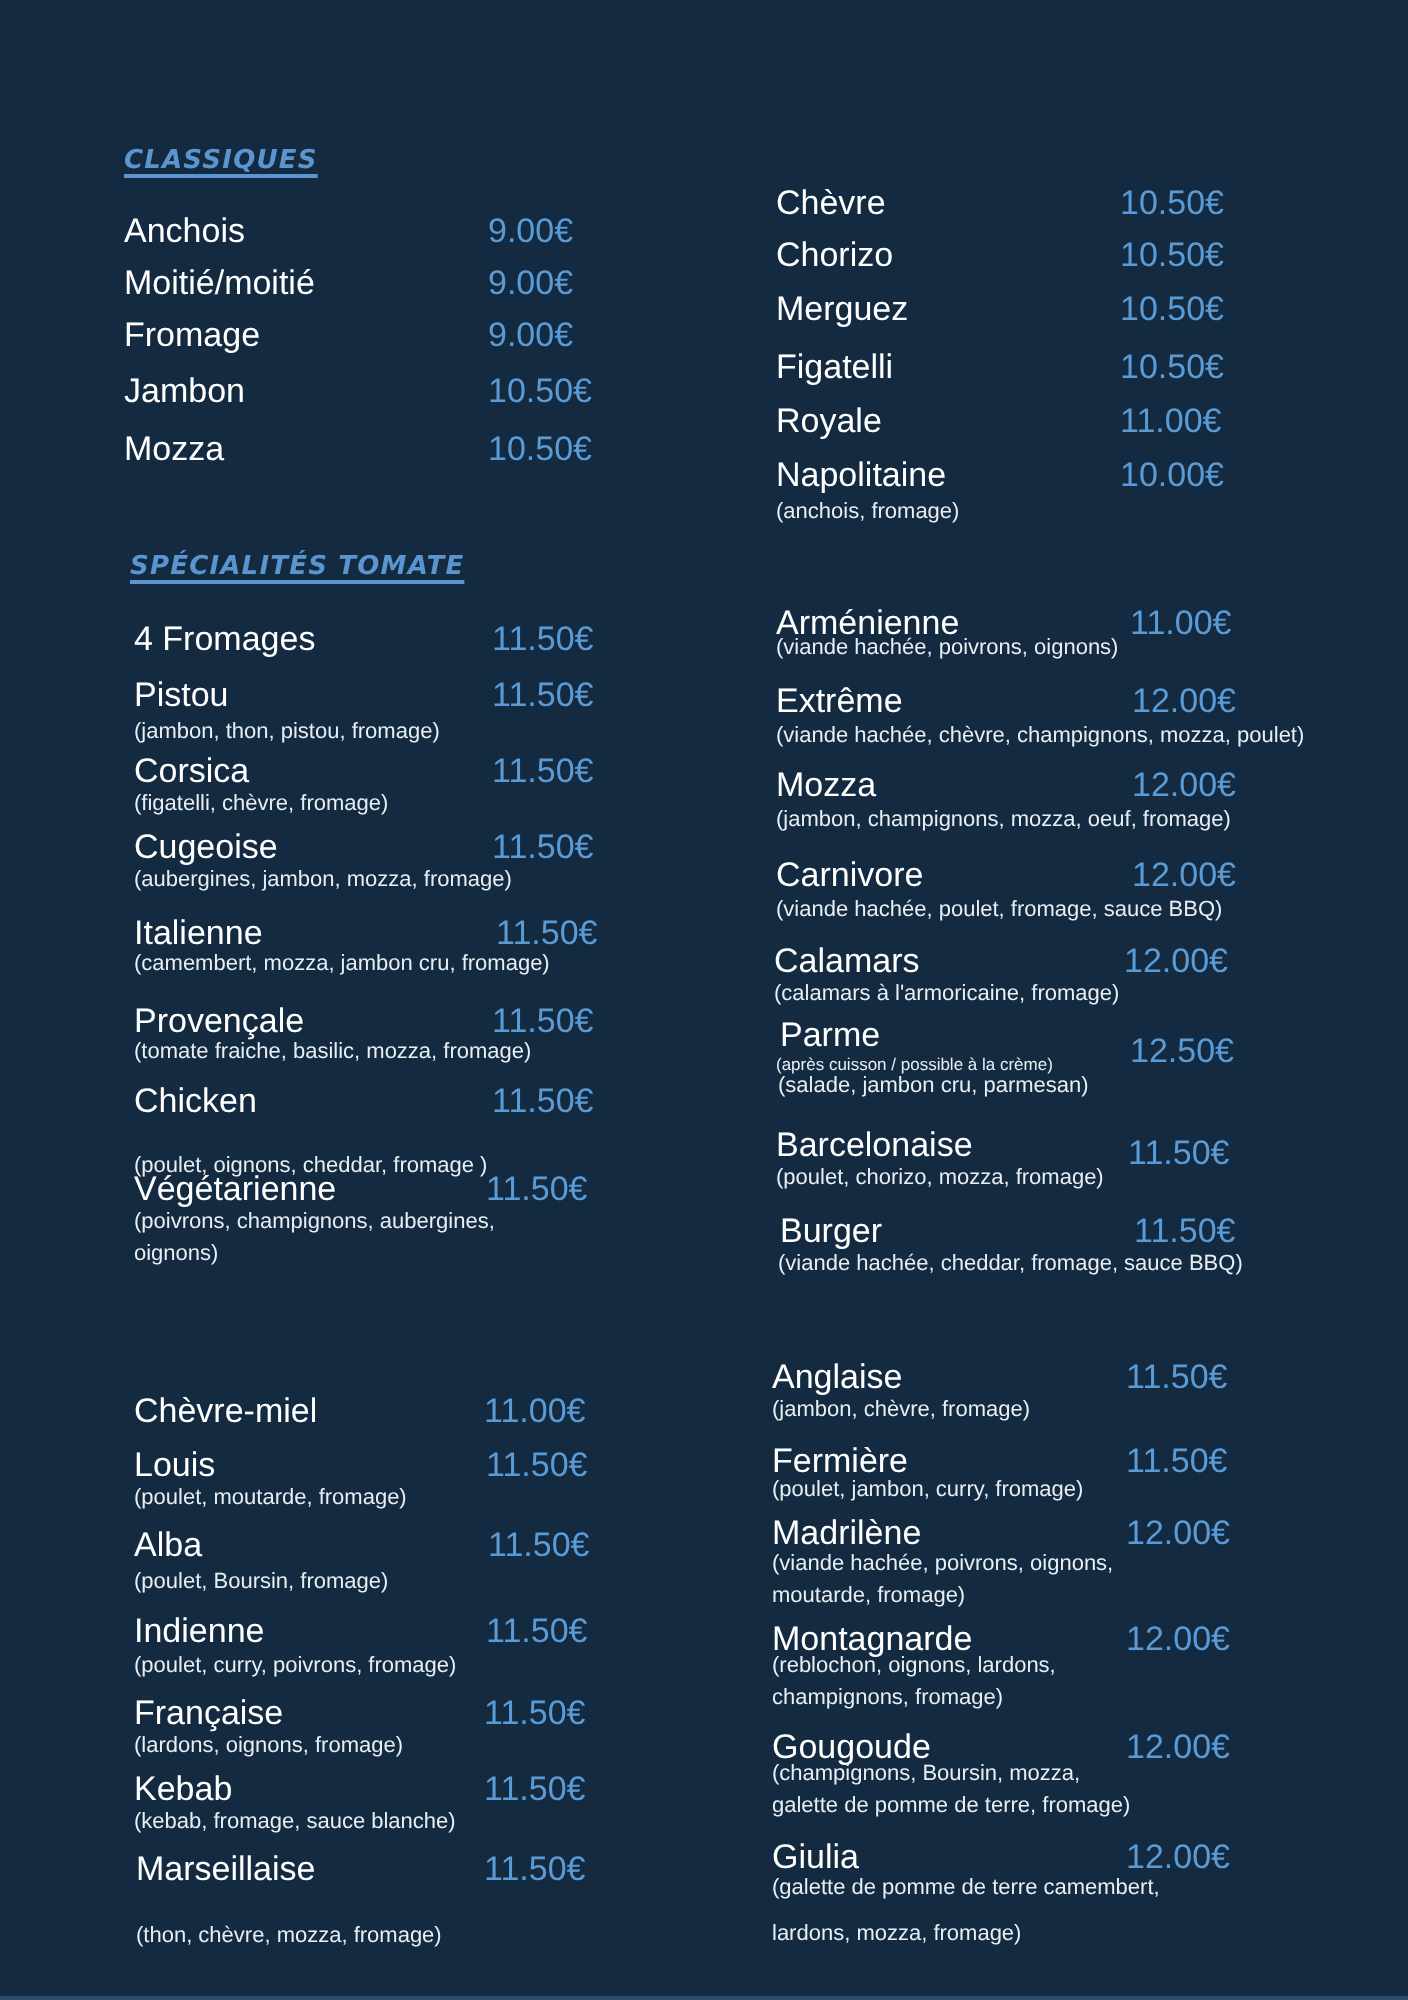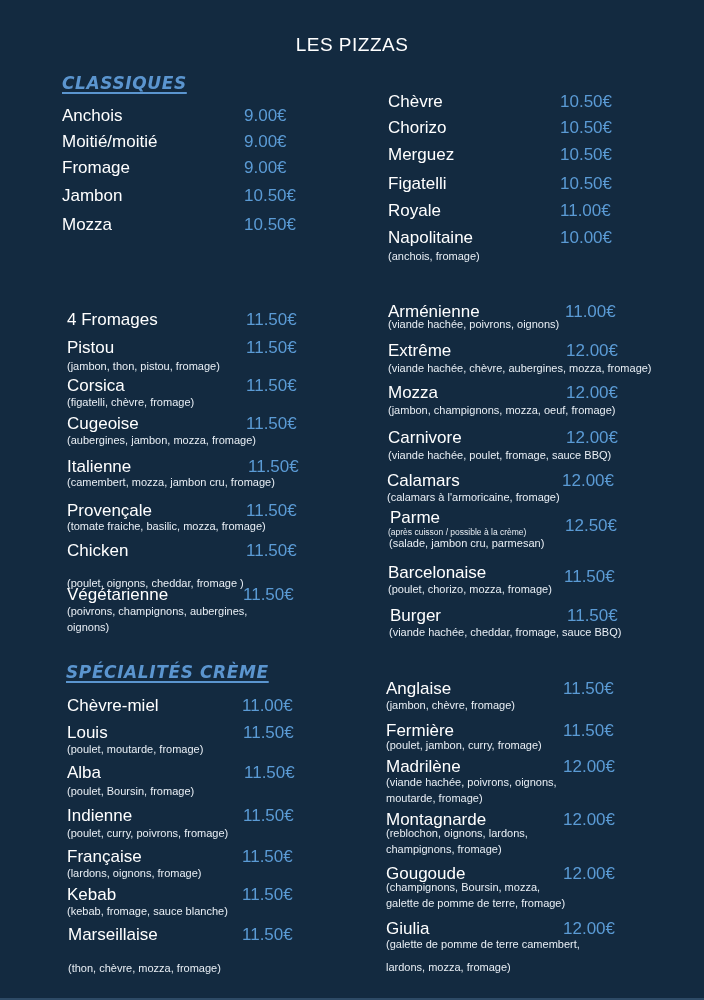--- a/index.html
+++ b/index.html
@@ -13,38 +13,37 @@
   .page { position: absolute; inset: 0; }
   .title {
     position: absolute; left: 0; width: 704px; top: 34px;
     text-align: center; font-size: 19px; letter-spacing: 0.5px;
     color: #ffffff;
   }
   .section-heading {
     position: absolute;
     font-family: "DejaVu Sans", sans-serif;
     font-weight: bold; font-style: italic;
-    font-size: 17px; letter-spacing: 0.6px;
+    font-size: 13px; letter-spacing: 0.6px;
     color: #5b95cf;
     text-decoration: underline;
     text-decoration-thickness: 2px;
     text-underline-offset: 3px;
   }
   .item { position: absolute; }
   .item .name { position: absolute; left: 0; top: 0; font-size: 17px; white-space: nowrap; color: #fff; line-height: 20px; }
   .item .price { position: absolute; top: 0; font-size: 17px; color: #5b9bd5; white-space: nowrap; line-height: 20px; }
   .item .desc { position: absolute; left: 0; font-size: 11px; color: #e8eef4; line-height: 16px; white-space: nowrap; }
   .item .note { position: absolute; left: 0; font-size: 8.5px; color: #e8eef4; white-space: nowrap; line-height: 10px; }
   .bottom-border { position: absolute; left: 0; right: 0; bottom: 0; height: 2px; background: #2d4a66; }
 </style>
 </head>
 <body>
 
 <div class="page">
-  <div class="title">LES PIZZAS</div>
 
   <div class="section-heading" style="left:62px; top:73px;">CLASSIQUES</div>
 
   <div class="item" style="left:62px; top:106px;">
     <span class="name">Anchois</span>
     <span class="price" style="left:182px;">9.00€</span>
   </div>
   <div class="item" style="left:62px; top:132px;">
     <span class="name">Moitié/moitié</span>
     <span class="price" style="left:182px;">9.00€</span>
@@ -81,20 +80,21 @@
   <div class="item" style="left:388px; top:201px;">
     <span class="name">Royale</span>
     <span class="price" style="left:172px;">11.00€</span>
   </div>
   <div class="item" style="left:388px; top:228px;">
     <span class="name">Napolitaine</span>
     <span class="price" style="left:172px;">10.00€</span>
     <span class="desc" style="top:20px;">(anchois, fromage)</span>
   </div>
 
+  <div class="section-heading" style="left:65px; top:276px;">SPÉCIALITÉS TOMATE</div>
 
   <div class="item" style="left:67px; top:310px;">
     <span class="name">4 Fromages</span>
     <span class="price" style="left:179px;">11.50€</span>
   </div>
   <div class="item" style="left:67px; top:338px;">
     <span class="name">Pistou</span>
     <span class="price" style="left:179px;">11.50€</span>
     <span class="desc" style="top:20px;">(jambon, thon, pistou, fromage)</span>
   </div>
@@ -131,21 +131,21 @@
   </div>
 
   <div class="item" style="left:388px; top:302px;">
     <span class="name">Arménienne</span>
     <span class="price" style="left:177px;">11.00€</span>
     <span class="desc" style="top:14px;">(viande hachée, poivrons, oignons)</span>
   </div>
   <div class="item" style="left:388px; top:341px;">
     <span class="name">Extrême</span>
     <span class="price" style="left:178px;">12.00€</span>
-    <span class="desc" style="top:19px;">(viande hachée, chèvre, aubergines, mozza, fromage)</span>
+    <span class="desc" style="top:19px;">(viande hachée, chèvre, champignons, mozza, poulet)</span>
   </div>
   <div class="item" style="left:388px; top:383px;">
     <span class="name">Mozza</span>
     <span class="price" style="left:178px;">12.00€</span>
     <span class="desc" style="top:19px;">(jambon, champignons, mozza, oeuf, fromage)</span>
   </div>
   <div class="item" style="left:388px; top:428px;">
     <span class="name">Carnivore</span>
     <span class="price" style="left:178px;">12.00€</span>
     <span class="desc" style="top:19px;">(viande hachée, poulet, fromage, sauce BBQ)</span>
@@ -165,21 +165,20 @@
     <span class="name">Barcelonaise</span>
     <span class="price" style="left:176px; top:4px;">11.50€</span>
     <span class="desc" style="top:18px;">(poulet, chorizo, mozza, fromage)</span>
   </div>
   <div class="item" style="left:389px; top:606px;">
     <span class="name" style="left:1px;">Burger</span>
     <span class="price" style="left:178px;">11.50€</span>
     <span class="desc" style="top:18px;">(viande hachée, cheddar, fromage, sauce BBQ)</span>
   </div>
 
-  <div class="section-heading" style="left:66px; top:662px;">SPÉCIALITÉS CRÈME</div>
 
   <div class="item" style="left:67px; top:696px;">
     <span class="name">Chèvre-miel</span>
     <span class="price" style="left:175px;">11.00€</span>
   </div>
   <div class="item" style="left:67px; top:723px;">
     <span class="name">Louis</span>
     <span class="price" style="left:176px;">11.50€</span>
     <span class="desc" style="top:18px;">(poulet, moutarde, fromage)</span>
   </div>

